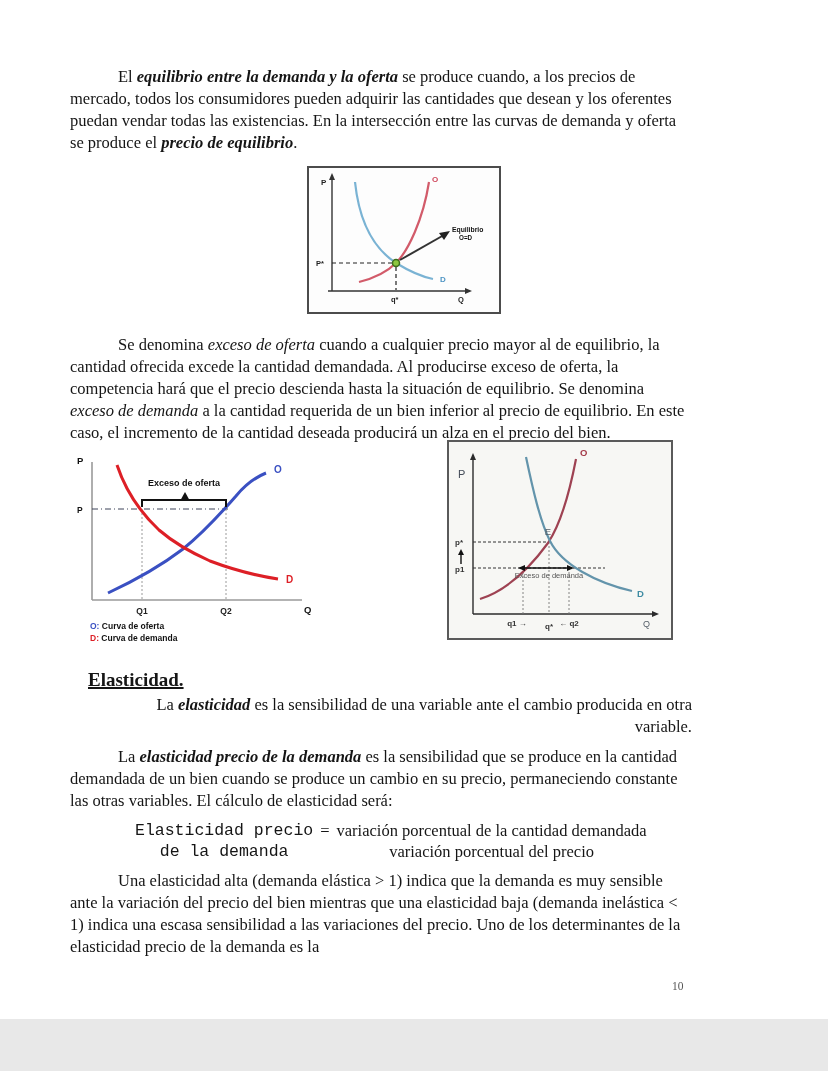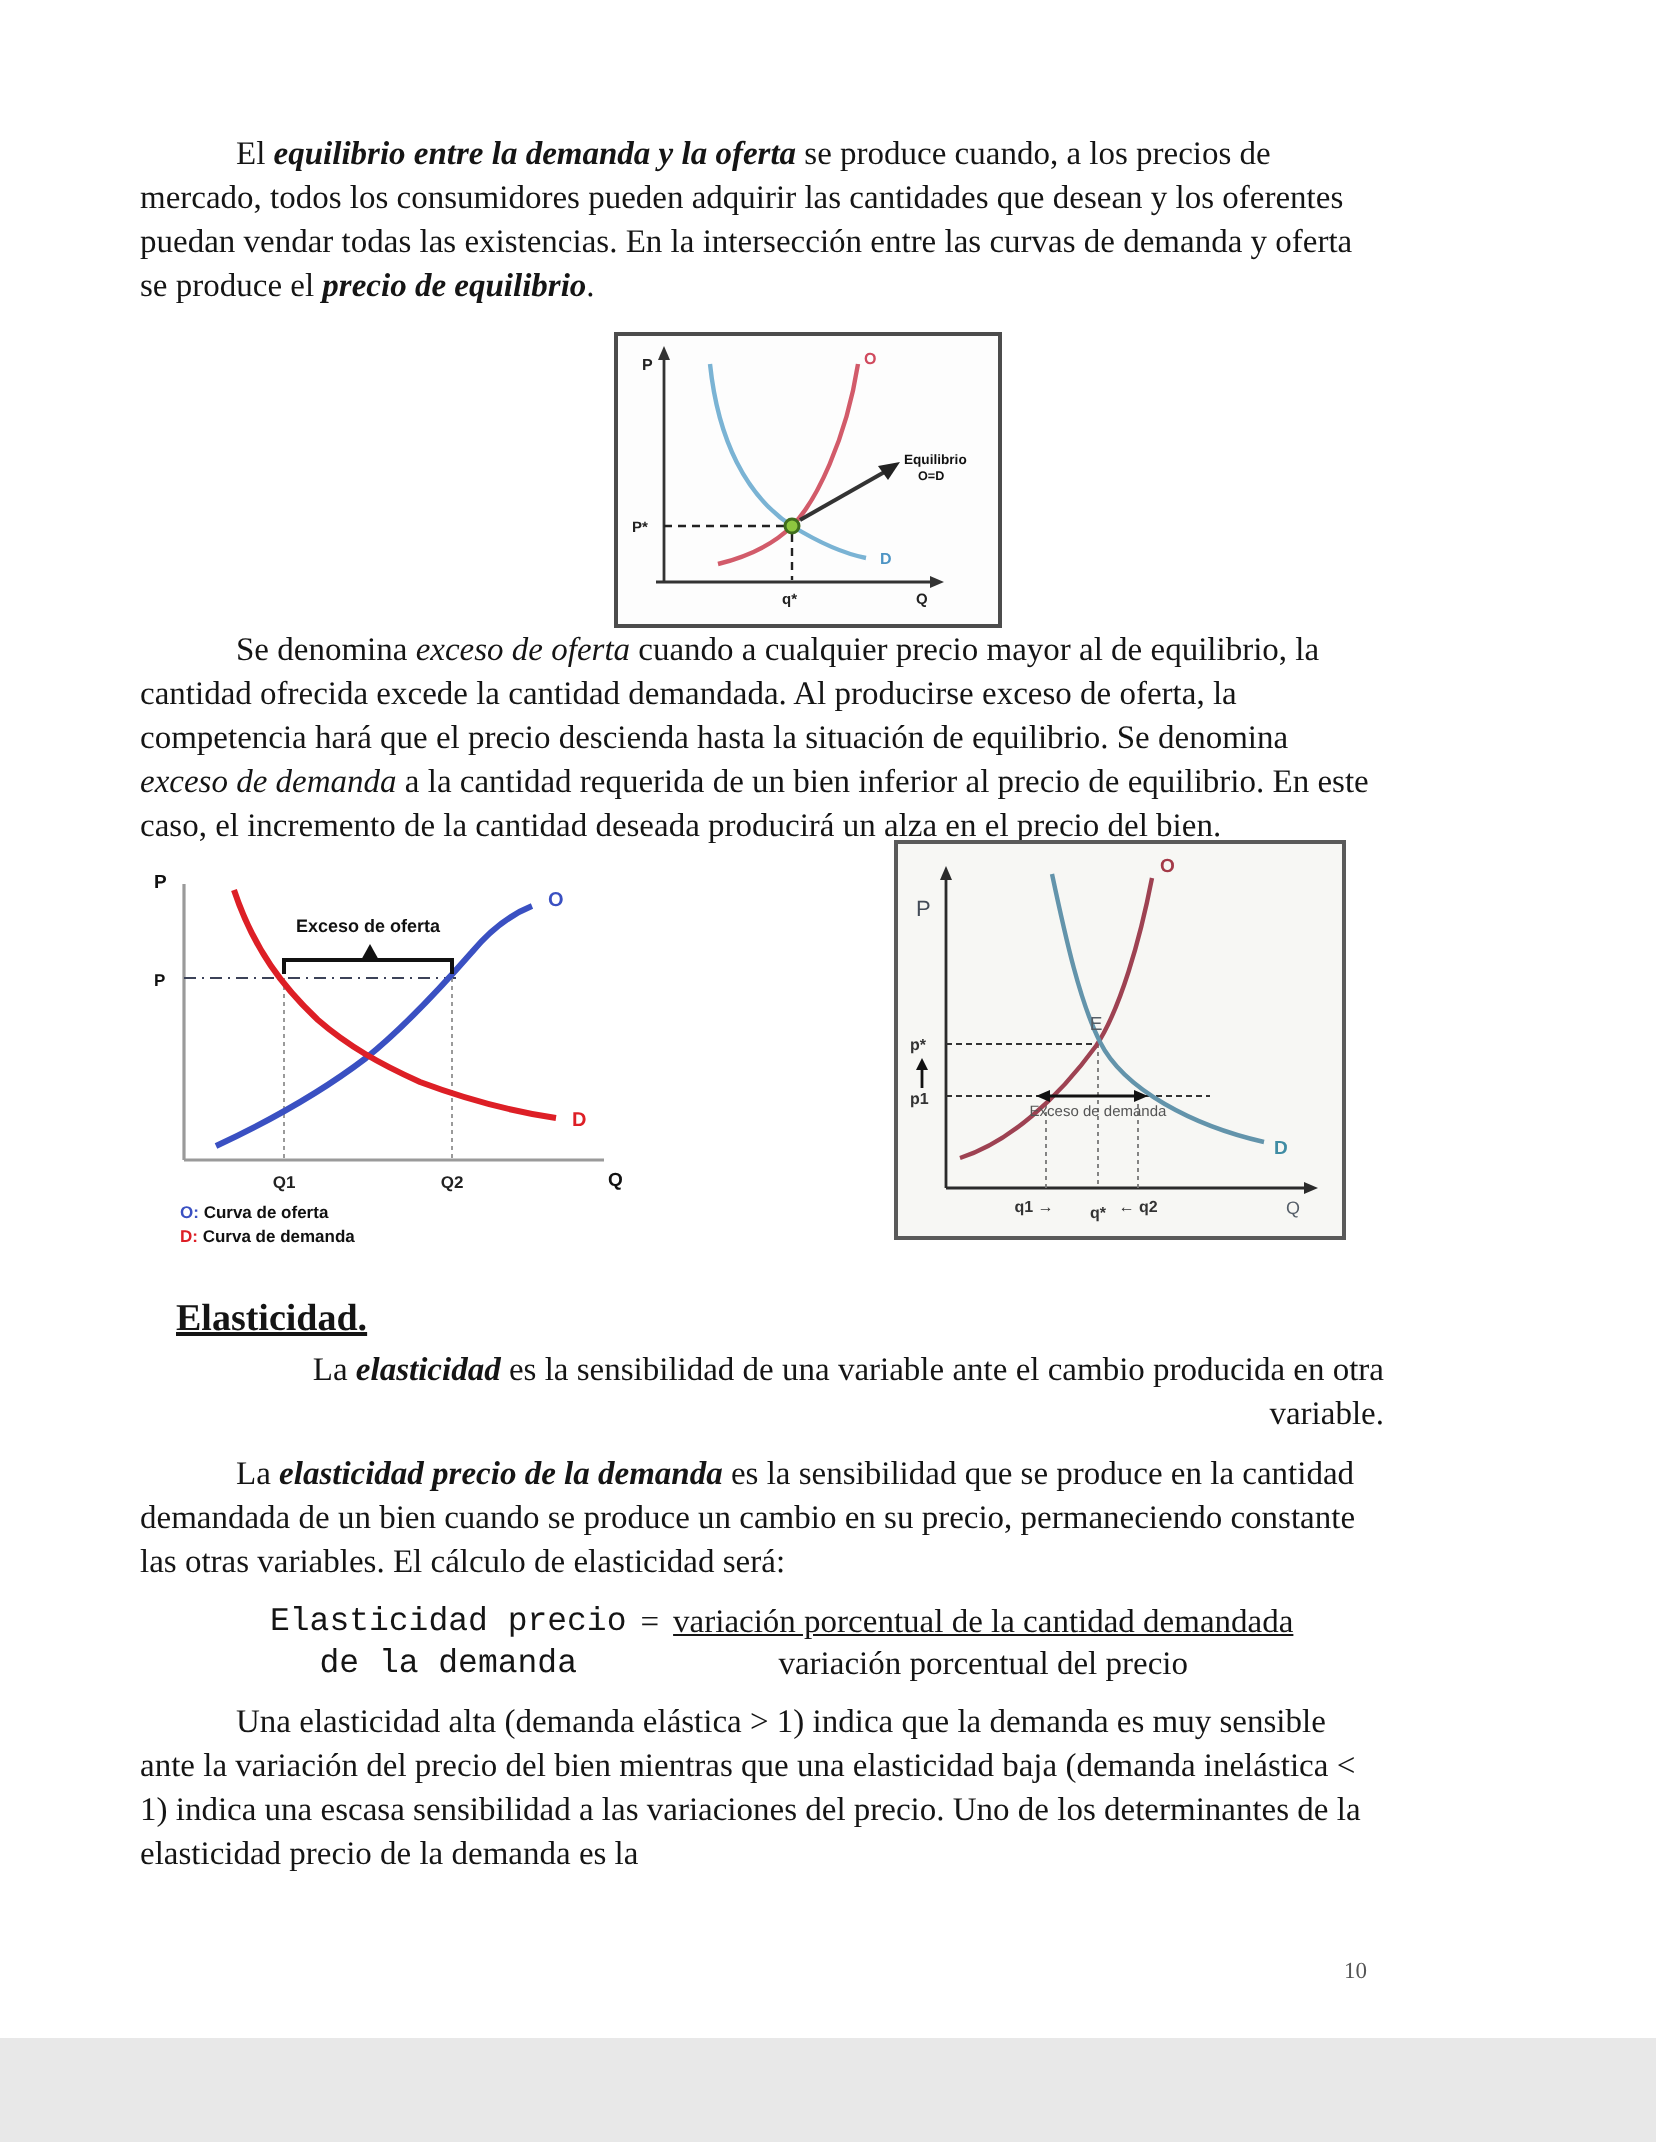--- a/index.html
+++ b/index.html
@@ -9,35 +9,35 @@
     padding:66px 136px 0 70px;
     font-family:"Liberation Serif",serif;
     font-size:16.5px;line-height:1.333;color:#151515;
     overflow:hidden;
   }
   .para{margin:0;text-indent:48px;}
   .para span.bi{font-weight:bold;font-style:italic;}
   .para span.i{font-style:italic;}
   .fig1-wrap{width:190px;margin:12px 0 0 237px;border:2px solid #4c4c4c;background:#fdfdfd;}
   .fig1-wrap svg{display:block;}
-  .p2{}
+  .p2{margin-top:20px;}
   .figrow{position:relative;height:200px;margin-top:2px;}
   .fig2{position:absolute;left:-8px;top:6px;}
   .fig3{position:absolute;left:377px;top:-6px;border:2px solid #5a5a5a;background:#f7f7f4;}
   .fig3 svg{display:block;}
   .h-elast{
     margin:22px 0 0 18px;font-size:19px;font-weight:bold;
     text-decoration:underline;text-decoration-thickness:2px;line-height:1.25;
   }
   .p3{margin-top:2px;text-align:right;}
   .p4{margin-top:8px;}
   .formula{margin:8px 0 0 65px;display:flex;align-items:flex-start;column-gap:7px;line-height:1.3;}
   .f-lhs{text-align:center;white-space:nowrap;font-family:Liberation Mono, monospace;}
   .f-frac{text-align:center;}
-  .f-num{text-decoration:underline;white-space:nowrap;text-align:center;}
+  .f-num{white-space:nowrap;text-align:center;}
   .f-den{white-space:nowrap;}
   .p5{margin-top:8px;}
   .pagenum{position:absolute;left:672px;top:979px;font-size:11.5px;color:#555;}
   svg text{font-family:"Liberation Sans",sans-serif;}
 </style>
 </head>
 <body>
 
 <div class="page">
 

